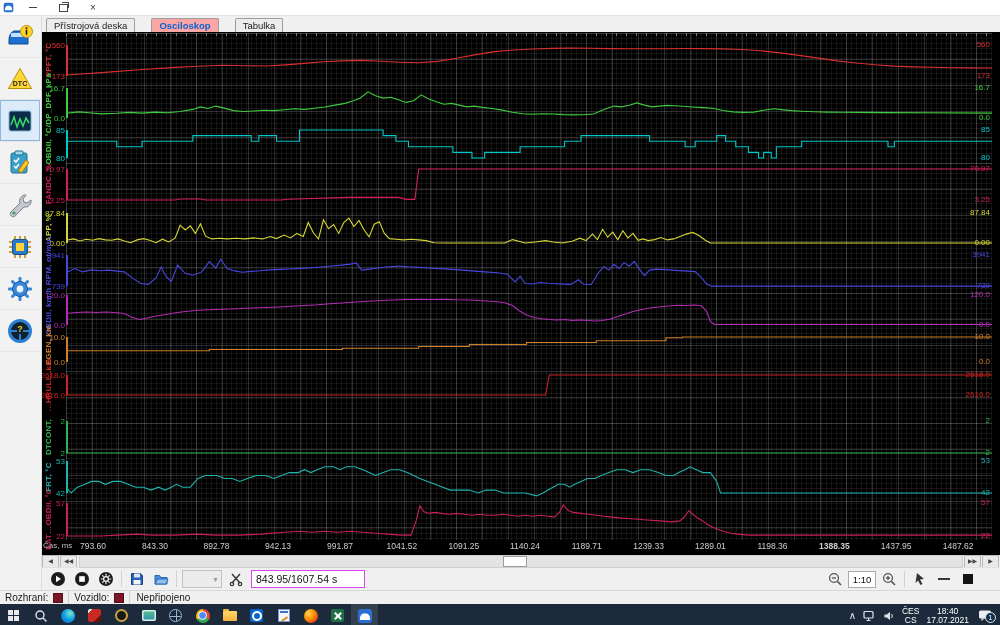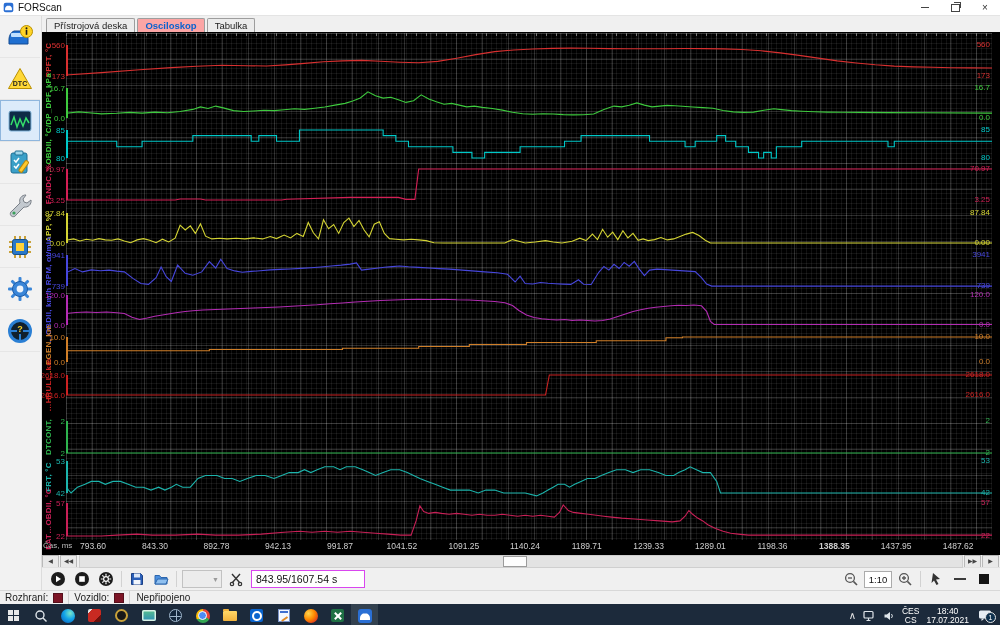--- a/index.html
+++ b/index.html
@@ -15,21 +15,21 @@
   .winbtn .restglyph::before{content:"";position:absolute;left:2px;top:-3px;width:6px;height:5px;border:1px solid #444;border-bottom:none;border-left:none;}
   
   .app-row{display:flex;height:574px;}
   .sidebar{width:41px;background:#f2f2f2;border-right:1px solid #dcdcdc;}
   .side-btn{width:40px;height:41px;display:grid;place-items:center;border-bottom:1px solid #e6e6e6;}
   .side-btn.active{background:#dcebfa;box-shadow:inset 0 0 0 1px #8fb6dd;}
   .content{flex:1;display:flex;flex-direction:column;min-width:0;}
   
   .tabbar{height:16px;display:flex;align-items:flex-end;padding-left:4px;background:#f0f0f0;}
   .tab{font-size:9.5px;color:#222;padding:1px 7px 1px 7px;border:1px solid #9d9d9d;border-bottom:none;
-    border-radius:2px 2px 0 0;background:#ececec;margin-right:2px;line-height:11px;}
+    border-radius:2px 2px 0 0;background:#ececec;margin-right:16px;line-height:11px;}
   .tab.active{color:#0a62cf;background:#fca5a5;font-weight:bold;}
   
   .chart{position:relative;height:524px;background:#000;overflow:hidden;}
   .plot{position:absolute;left:24px;right:8px;top:1px;height:507px;
     background-image:
       repeating-linear-gradient(to right,rgba(255,255,255,.17) 0 1px,transparent 1px 26px),
       repeating-linear-gradient(to bottom,rgba(255,255,255,.17) 0 1px,transparent 1px 26px),
       repeating-linear-gradient(to right,rgba(255,255,255,.07) 0 1px,transparent 1px 5px),
       repeating-linear-gradient(to bottom,rgba(255,255,255,.07) 0 1px,transparent 1px 5px);}
   .plot::before{content:"";position:absolute;top:0;left:0;right:0;height:3px;
@@ -51,21 +51,21 @@
   .sc-track{flex:1;height:11px;border:1px solid #cfcfcf;background:#e3e3e3;position:relative;margin:0 1px;}
   .sc-thumb{position:absolute;left:48%;top:0;width:22px;height:9px;background:#fdfdfd;border:1px solid #9c9c9c;}
   
   .toolbar{height:22px;background:#f0f0f0;display:flex;align-items:center;padding-left:4px;border-top:1px solid #e2e2e2;}
   .tb-btn{width:22px;height:20px;display:grid;place-items:center;border:1px solid transparent;border-radius:2px;}
   .tb-sep{width:1px;height:16px;background:#d2d2d2;margin:0 3px;}
   .combo{width:36px;height:16px;border:1px solid #c2c2c2;background:#ececec;display:flex;align-items:center;
     justify-content:flex-end;color:#9a9a9a;font-size:7px;padding-right:2px;margin:0 2px;}
   .timefield{height:16px;min-width:104px;border:1px solid #d946ef;background:#fff;font-size:10.5px;color:#111;
     display:flex;align-items:center;padding:0 4px;margin-left:3px;}
-  .tb-right{margin-left:auto;display:flex;align-items:center;padding-right:4px;}
+  .tb-right{margin-left:auto;display:flex;align-items:center;padding-right:20px;}
   .ratiofield{height:15px;width:26px;border:1px solid #ababab;background:#fff;font-size:9.5px;color:#111;
     display:grid;place-items:center;margin:0 1px;}
   .flatline{width:12px;height:2px;background:#3a3a3a;}
   .blacksquare{width:10px;height:10px;background:#141414;}
   
   .statusbar{height:13px;background:#f0f0f0;border-top:1px solid #d8d8d8;display:flex;align-items:center;font-size:10px;color:#222;}
   .st-seg{display:flex;align-items:center;height:100%;padding:0 5px;border-right:1px solid #d0d0d0;}
   .st-square{width:8px;height:8px;background:#7d1526;border:1px solid #55101c;margin-left:5px;}
   .st-status{padding:0 6px;}
   
@@ -104,21 +104,20 @@
     color:#fff;font-size:7px;display:grid;place-items:center;border:1px solid #e8e8e8;line-height:7px;}
 </style>
 </head>
 <body>
 
 <div class="titlebar">
   <svg class="appicon" viewBox="0 0 16 16">
     <rect x="1" y="1" width="14" height="14" rx="3" fill="#2a6fd4"></rect>
     <path d="M3 10c0-2 1.5-4 3-4.5h4c1.5.5 3 2.5 3 4.5v2H3z" fill="#fff"></path>
   </svg>
-  <span class="title">FORScan</span>
   <div class="wincontrols">
     <div class="winbtn">
         <span class="minglyph"></span>
       </div>
     <div class="winbtn">
         <span class="restglyph"></span>
       </div>
     <div class="winbtn">×</div>
   </div>
 </div>

